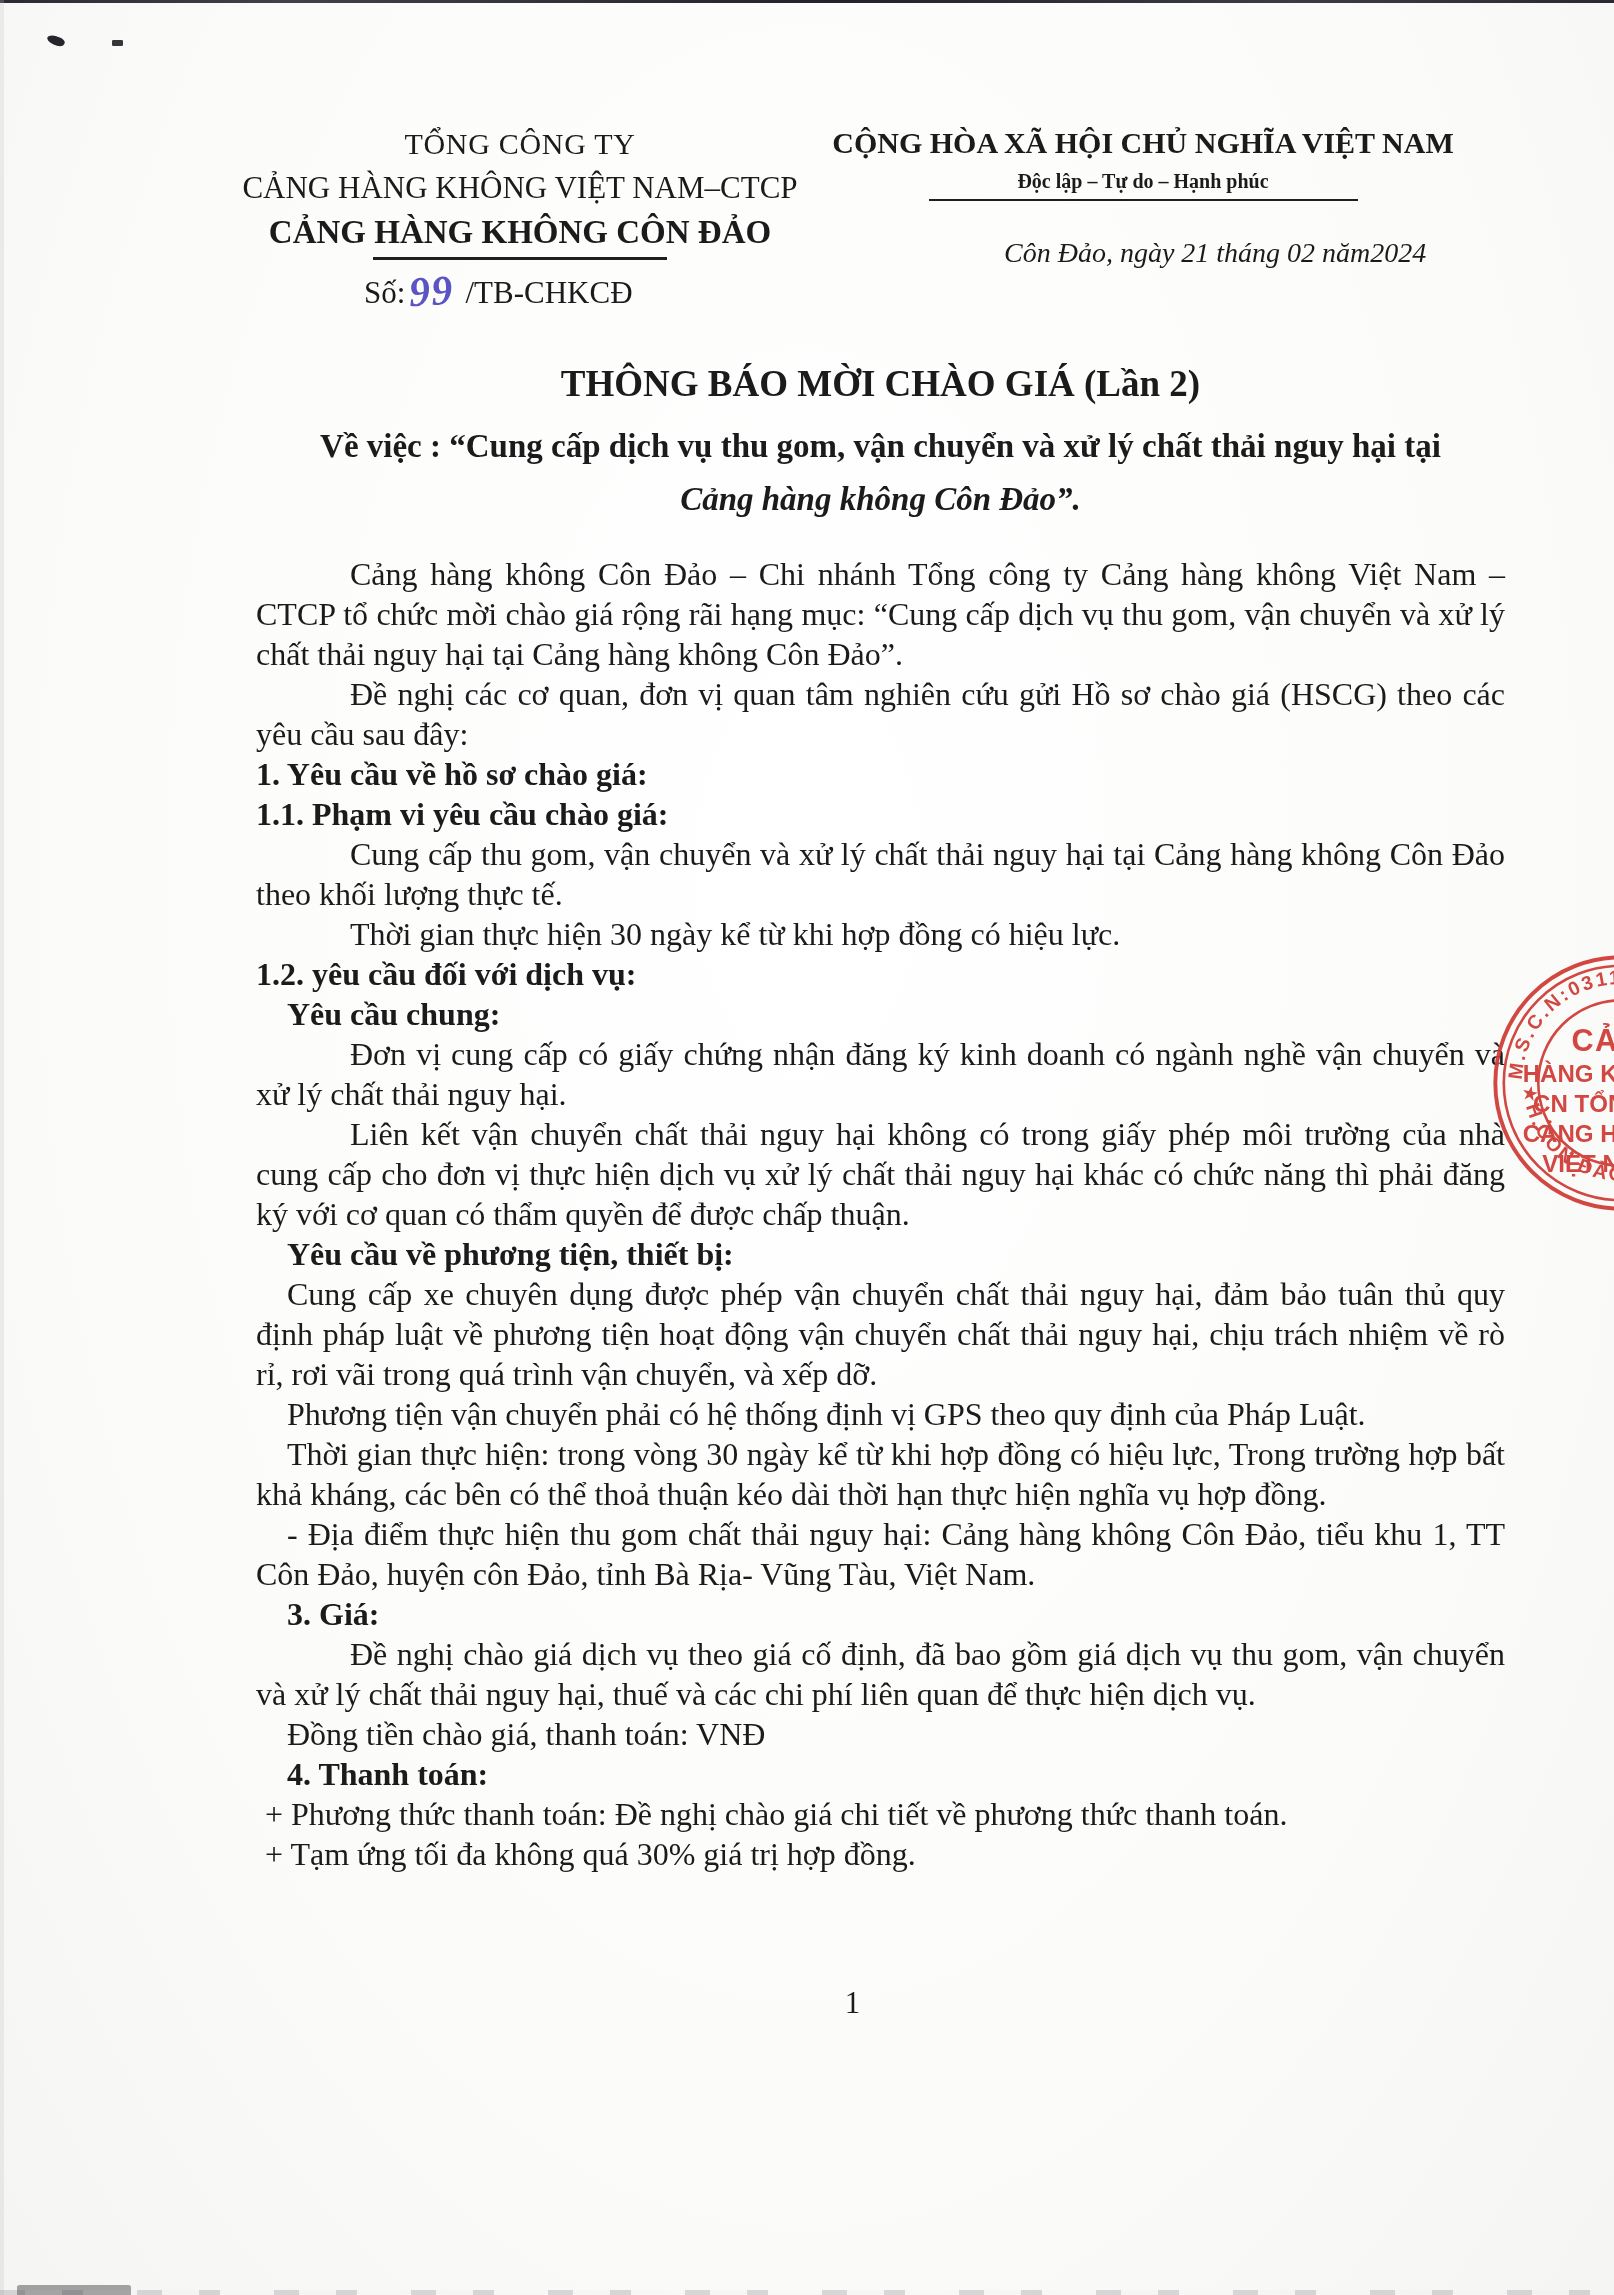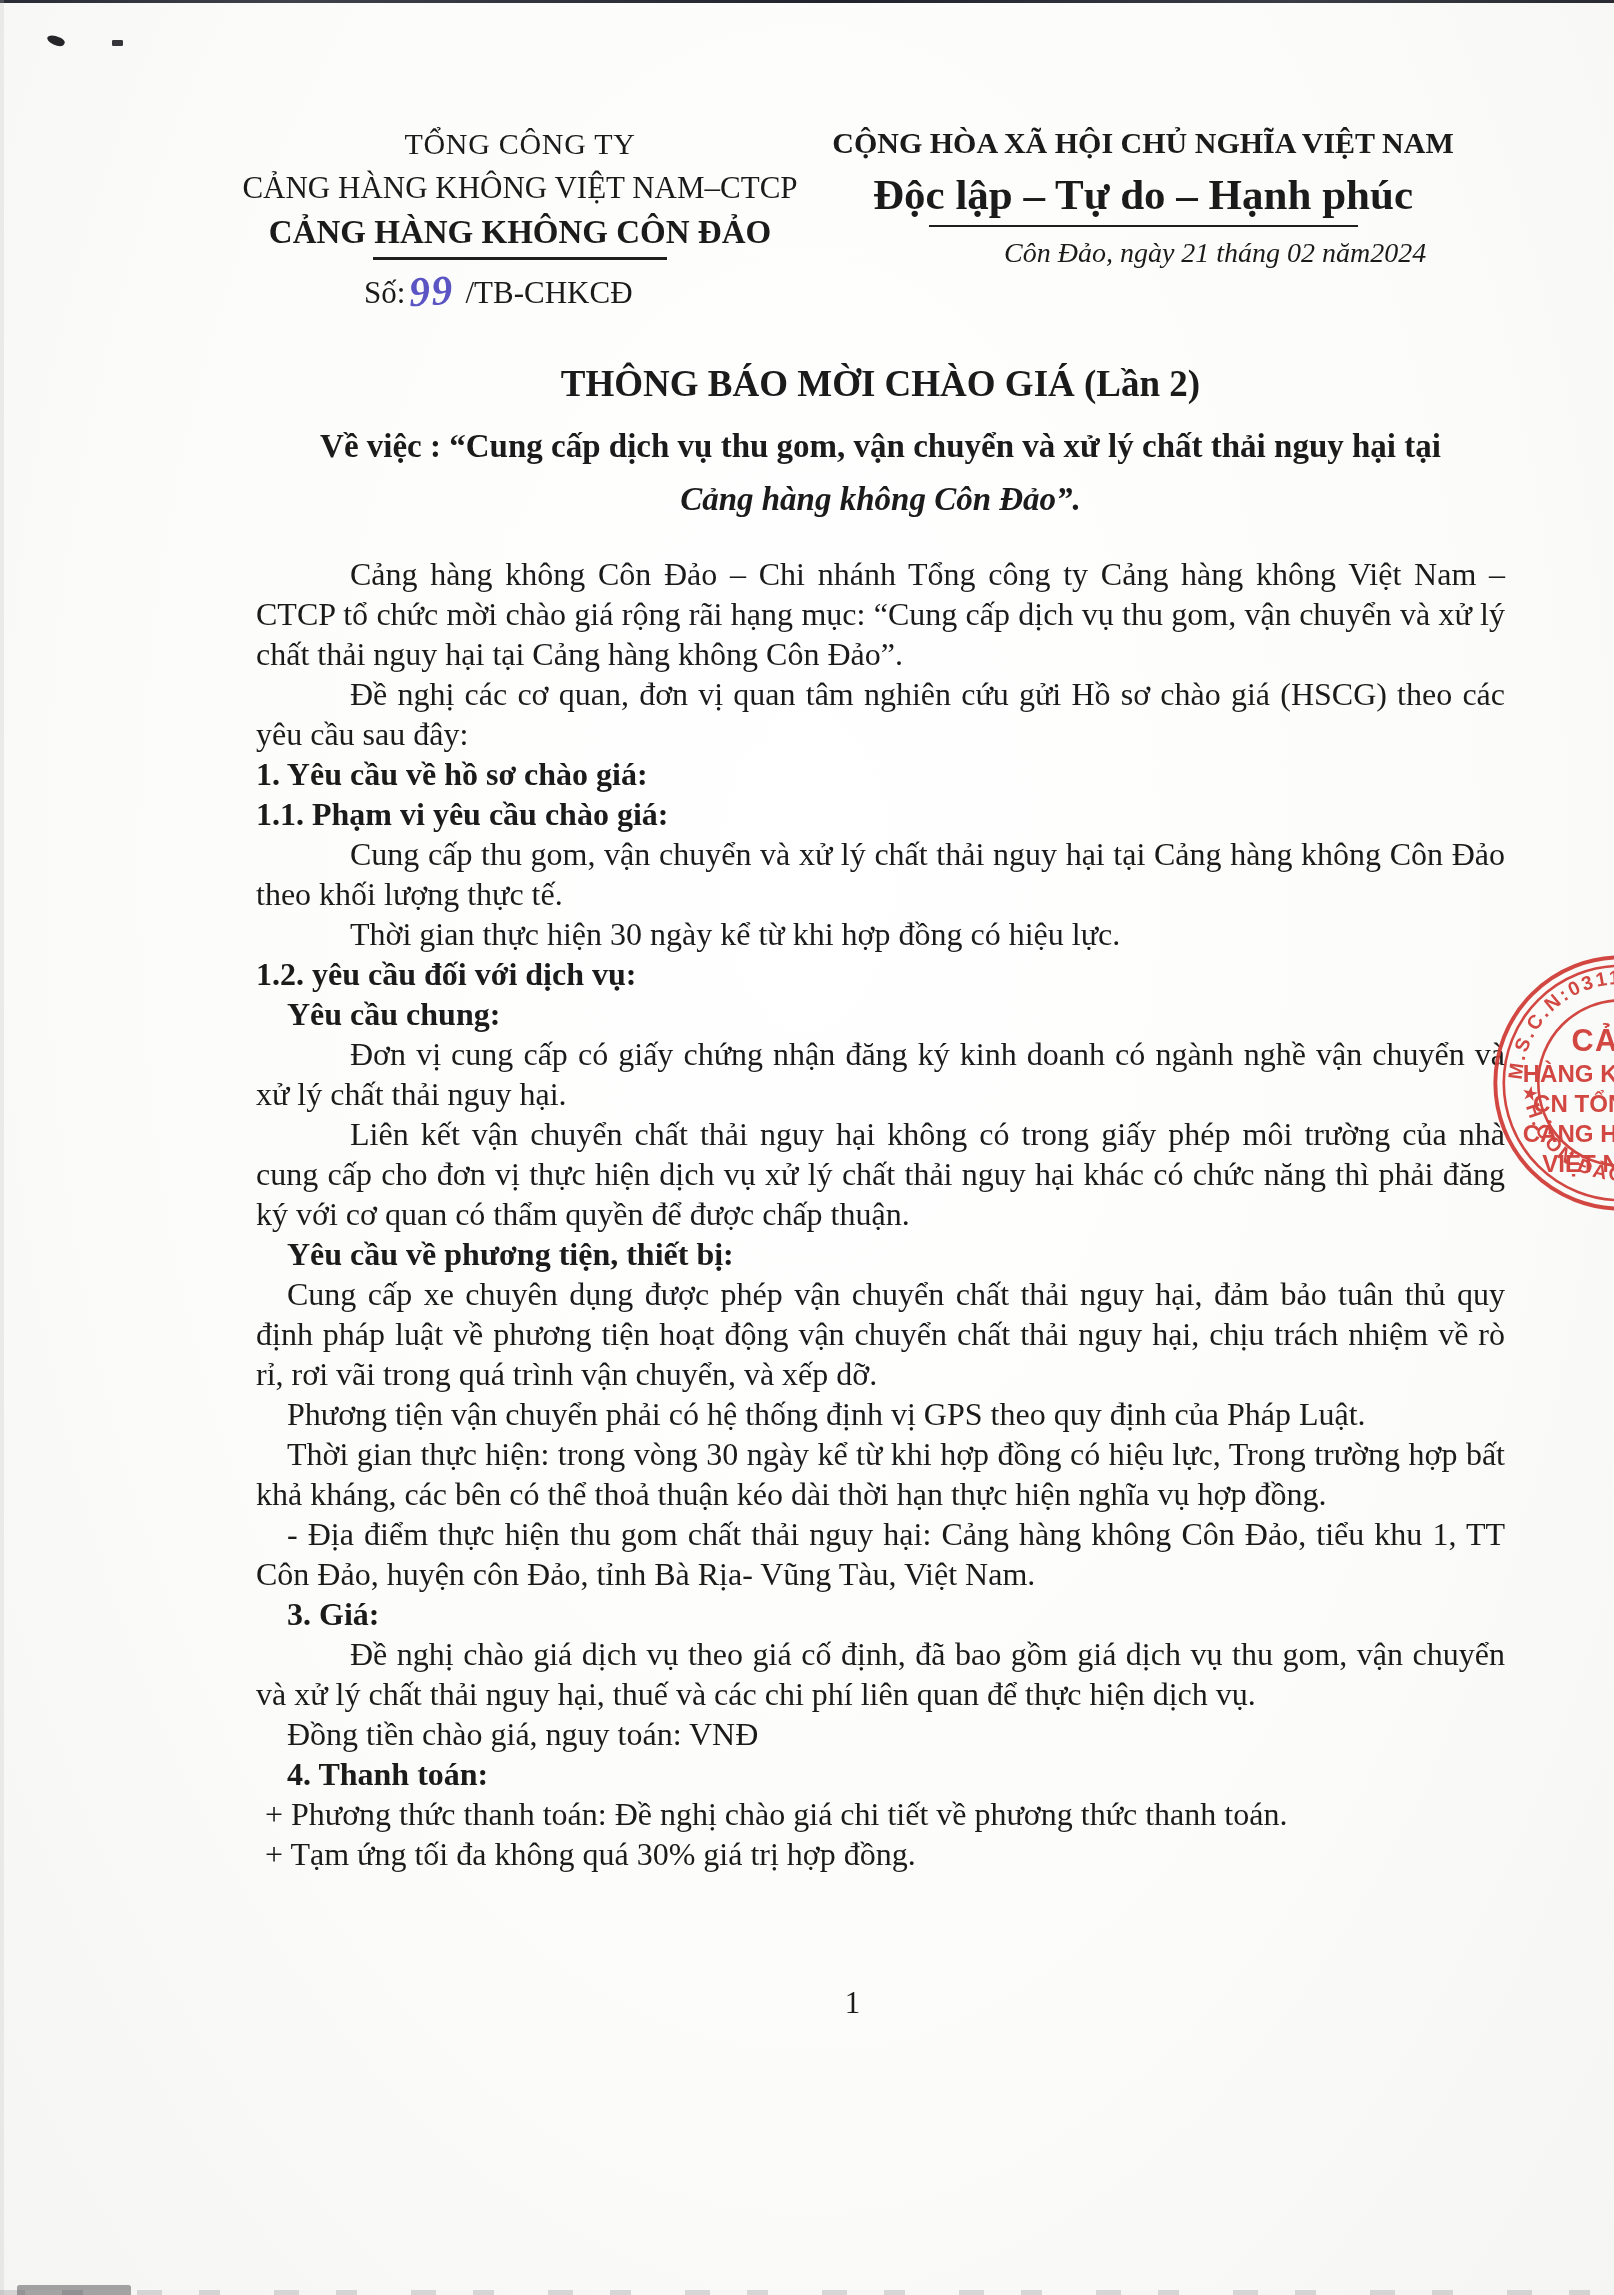--- a/index.html
+++ b/index.html
@@ -30,21 +30,21 @@
   .hdr-left{position:absolute;left:221px;top:127px;width:598px;text-align:center;}
   .hdr-left .l1{font-size:30px;letter-spacing:0.7px;}
   .hdr-left .l2{font-size:31px;margin-top:9px;letter-spacing:0;}
   .hdr-left .l3{font-size:33px;font-weight:bold;margin-top:7.8px;}
   .hdr-rule-left{width:294px;height:2.6px;background:#1f1f1f;margin:6.5px auto 0 auto;}
   .doc-no{position:absolute;left:364px;top:265px;font-size:31px;white-space:nowrap;}
   .hand-no{font-size:42px;color:#5b55c4;font-style:italic;font-weight:bold;
     display:inline-block;transform:rotate(-3deg) translateY(2px);letter-spacing:1.3px;padding:0 3.9px;}
   .hdr-right{position:absolute;left:831px;top:126px;width:624px;text-align:center;}
   .hdr-right .r1{font-size:30px;font-weight:bold;}
-  .hdr-right .r2{font-size:43px;font-weight:bold;margin-top:10.4px;}
+  .hdr-right .r2{font-size:20px;font-weight:bold;margin-top:10.4px;}
   .hdr-rule-right{width:429px;height:2.6px;background:#1f1f1f;margin:5.2px auto 0 auto;}
   .dateline{position:absolute;left:968px;top:237px;font-size:28px;font-style:italic;white-space:nowrap;margin-left:36px;}
 
   
   .title-block{position:absolute;left:256px;top:362px;width:1249px;text-align:center;}
   .title-block .t1{font-size:37px;font-weight:bold;}
   .title-block .t2{font-size:33px;font-weight:bold;margin-top:23px;}
   .title-block .t3{font-size:33px;font-weight:bold;margin-top:16px;font-style:italic;}
 
   
@@ -105,21 +105,21 @@
     <p class="bold ind-s">Yêu cầu chung:</p>
     <p class="ind">Đơn vị cung cấp có giấy chứng nhận đăng ký kinh doanh có ngành nghề vận chuyển và xử lý chất thải nguy hại.</p>
     <p class="ind">Liên kết vận chuyển chất thải nguy hại không có trong giấy phép môi trường của nhà cung cấp cho đơn vị thực hiện dịch vụ xử lý chất thải nguy hại khác có chức năng thì phải đăng ký với cơ quan có thẩm quyền để được chấp thuận.</p>
     <p class="bold ind-s">Yêu cầu về phương tiện, thiết bị:</p>
     <p class="ind-s">Cung cấp xe chuyên dụng được phép vận chuyển chất thải nguy hại, đảm bảo tuân thủ quy định pháp luật về phương tiện hoạt động vận chuyển chất thải nguy hại, chịu trách nhiệm về rò rỉ, rơi vãi trong quá trình vận chuyển, và xếp dỡ.</p>
     <p class="ind-s">Phương tiện vận chuyển phải có hệ thống định vị GPS theo quy định của Pháp Luật.</p>
     <p class="ind-s">Thời gian thực hiện: trong vòng 30 ngày kể từ khi hợp đồng có hiệu lực, Trong trường hợp bất khả kháng, các bên có thể thoả thuận kéo dài thời hạn thực hiện nghĩa vụ hợp đồng.</p>
     <p class="ind-s">- Địa điểm thực hiện thu gom chất thải nguy hại: Cảng hàng không Côn Đảo, tiểu khu 1, TT Côn Đảo, huyện côn Đảo, tỉnh Bà Rịa- Vũng Tàu, Việt Nam.</p>
     <p class="bold ind-s">3. Giá:</p>
     <p class="ind">Đề nghị chào giá dịch vụ theo giá cố định, đã bao gồm giá dịch vụ thu gom, vận chuyển và xử lý chất thải nguy hại, thuế và các chi phí liên quan để thực hiện dịch vụ.</p>
-    <p class="ind-s">Đồng tiền chào giá, nguy toán: VNĐ</p>
+    <p class="ind-s">Đồng tiền chào giá, thanh toán: VNĐ</p>
     <p class="bold ind-s">4. Thanh toán:</p>
     <p class="ind-xs">+ Phương thức thanh toán: Đề nghị chào giá chi tiết về phương thức thanh toán.</p>
     <p class="ind-xs">+ Tạm ứng tối đa không quá 30% giá trị hợp đồng.</p>
   </div>
 
   <svg class="seal" viewBox="0 0 430 430" xmlns="http://www.w3.org/2000/svg" xmlns:xlink="http://www.w3.org/1999/xlink">
     <defs>
       <path id="sealTopArc" d="M 63,215 A 152,152 0 0 1 367,215" fill="none"></path>
       <path id="sealBottomArc" d="M 65,215 A 150,150 0 0 0 365,215" fill="none"></path>
     </defs>

